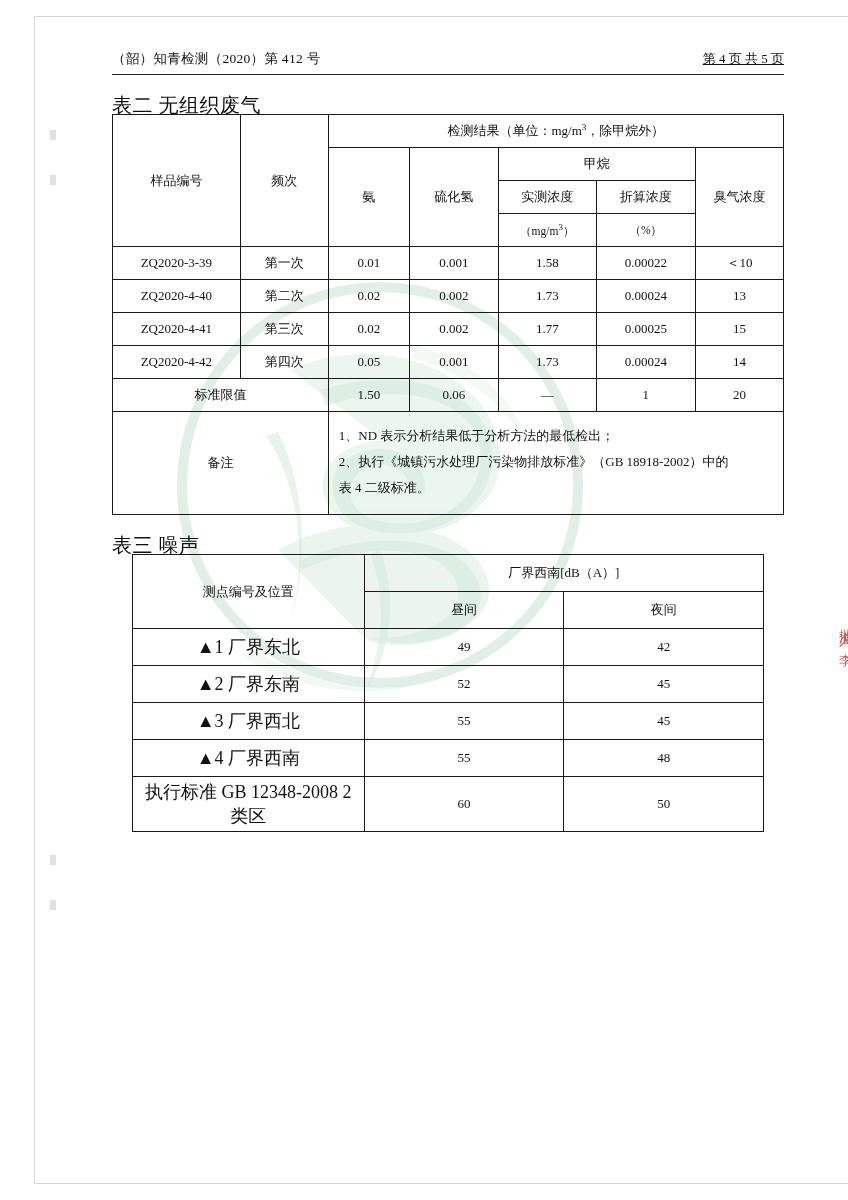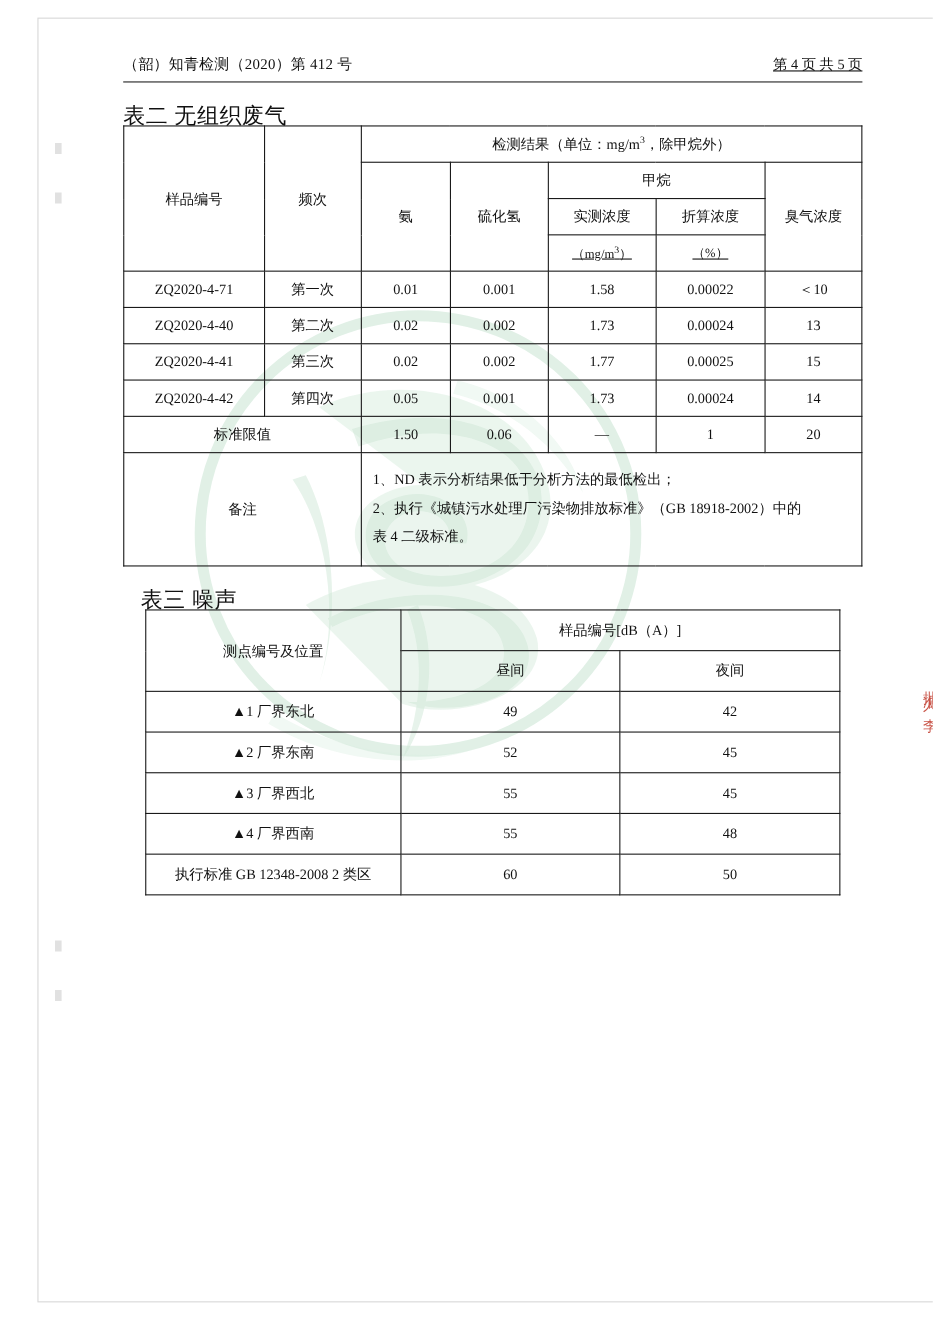--- a/index.html
+++ b/index.html
@@ -62,21 +62,21 @@
     width: 672px;
     height: 1px;
     background: #222;
   }
   .tbl-title {
     position: absolute;
     font-size: 20px;
     letter-spacing: 0.5px;
   }
   #title-t2 { left: 92px; top: 92px; }
-  #title-t3 { left: 108px; top: 532px; }
+  #title-t3 { left: 92px; top: 532px; }
 
   table.grid {
     position: absolute;
     border-collapse: collapse;
     font-size: 13px;
     background: transparent;
   }
   table.grid td, table.grid th {
     border: 1px solid #1a1a1a;
     text-align: center;
@@ -85,34 +85,34 @@
     padding: 3px 4px;
     background: transparent;
   }
   #table-waste-gas {
     left: 92px;
     top: 114px;
     width: 672px;
   }
   #table-waste-gas td { height: 26px; }
   .cell-sup { font-size: 9px; vertical-align: super; }
-  .cell-sub-unit { font-size: 11.5px; text-decoration: underline; }
+  .cell-sub-unit { font-size: 11.5px; }
   .notes-cell {
     text-align: left !important;
     padding: 6px 10px 8px 10px !important;
     line-height: 2.0;
     font-size: 13px;
   }
   #table-noise {
     left: 112px;
     top: 554px;
     width: 632px;
   }
   #table-noise td { height: 30px; }
-  .pos-cell { font-size: 13px; }
+  .pos-cell { font-size: 18px; }
 
   
   .ink {
     position: absolute;
     color: #c0392b;
     font-size: 13px;
     writing-mode: vertical-rl;
     letter-spacing: 3px;
     opacity: 0.85;
     font-family: "Liberation Serif", serif;
@@ -187,21 +187,21 @@
       <tr>
         <td>实测浓度</td>
         <td>折算浓度</td>
       </tr>
       <tr>
         <td class="cell-sub-unit">（mg/m<span class="cell-sup">3</span>）</td>
         <td class="cell-sub-unit">（%）</td>
       </tr>
 
       <tr>
-        <td>ZQ2020-4-71</td>
+        <td>ZQ2020-3-39</td>
         <td>第一次</td>
         <td>0.01</td>
         <td>0.001</td>
         <td>1.58</td>
         <td>0.00022</td>
         <td>＜10</td>
       </tr>
       <tr>
         <td>ZQ2020-4-40</td>
         <td>第二次</td>
@@ -254,21 +254,21 @@
 
   <table class="grid" id="table-noise">
     <colgroup>
       <col style="width:232px">
       <col style="width:200px">
       <col style="width:200px">
     </colgroup>
     <tbody>
       <tr>
         <td rowspan="2">测点编号及位置</td>
-        <td colspan="2">样品编号[dB（A）]</td>
+        <td colspan="2">厂界西南[dB（A）]</td>
       </tr>
       <tr>
         <td>昼间</td>
         <td>夜间</td>
       </tr>
       <tr>
         <td class="pos-cell">▲1 厂界东北</td>
         <td>49</td>
         <td>42</td>
       </tr>

